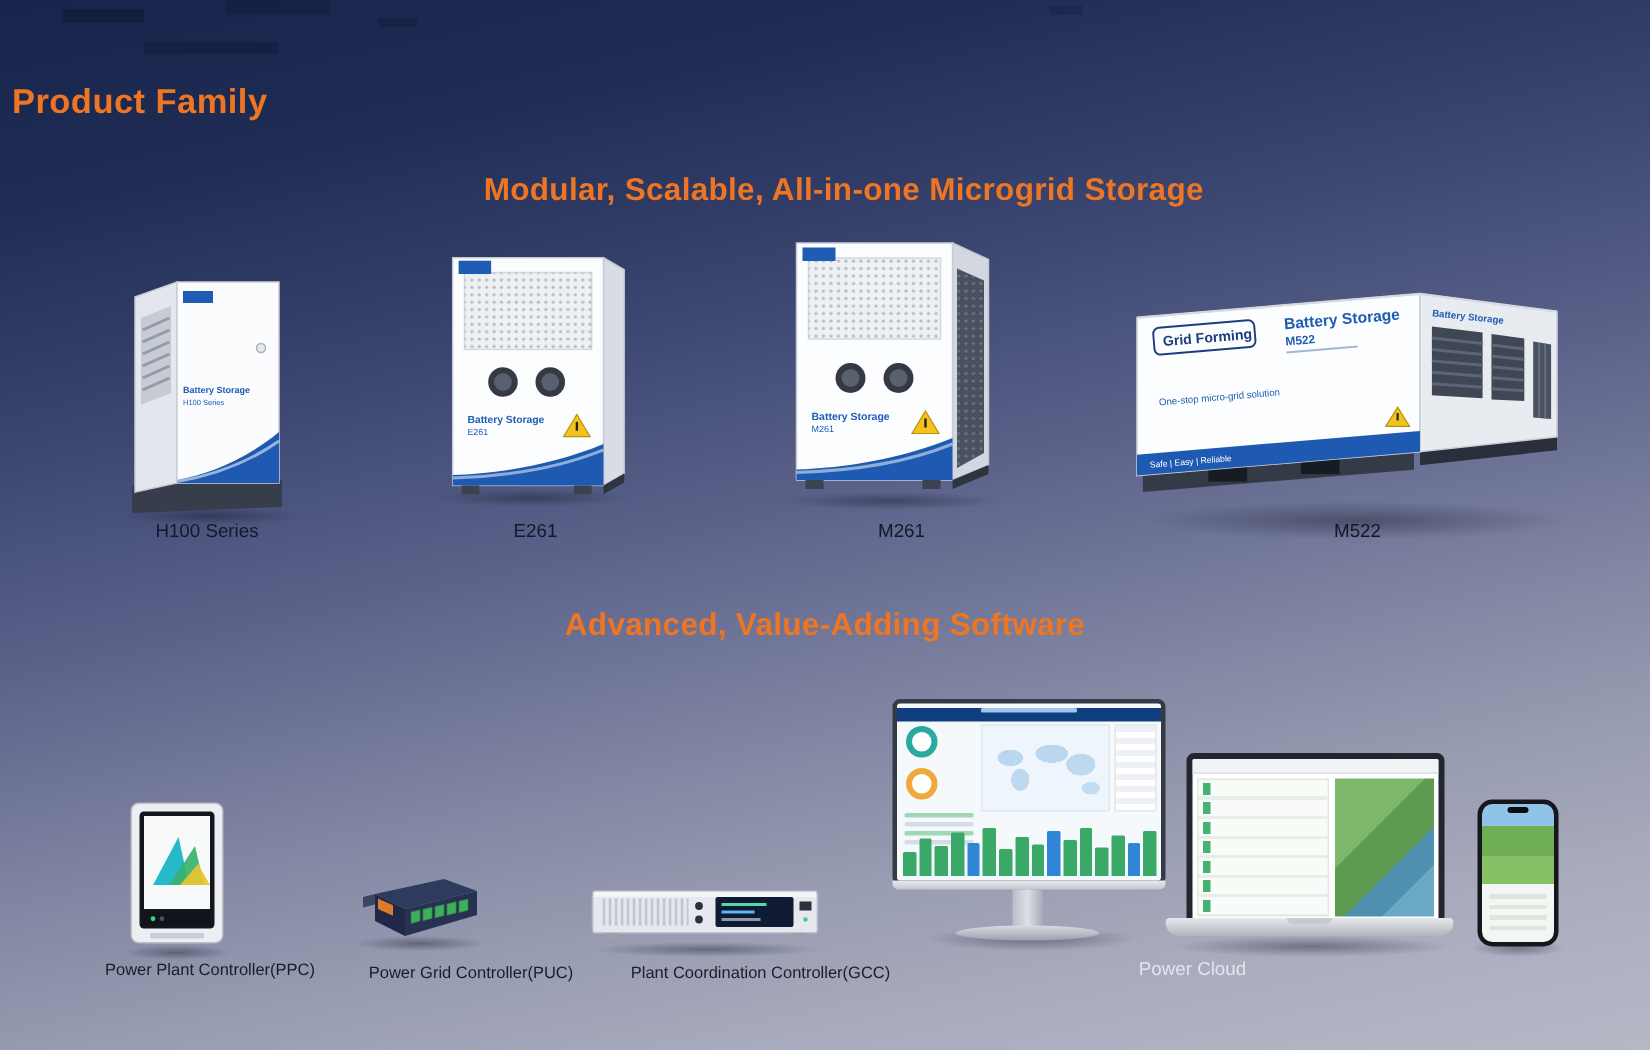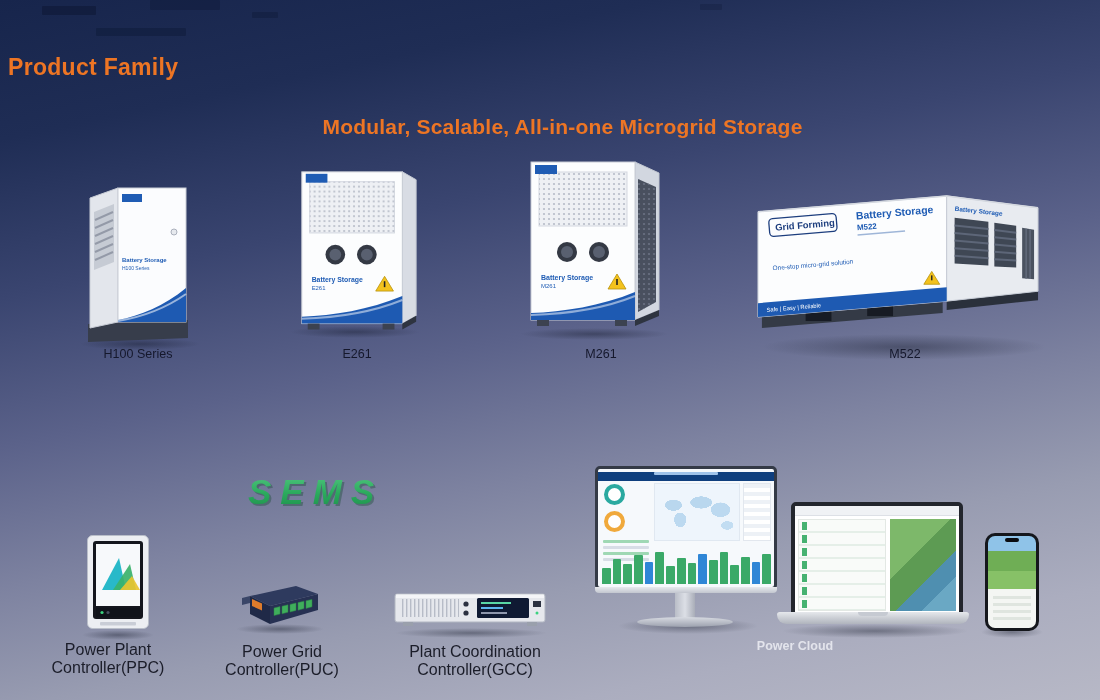--- a/index.html
+++ b/index.html
@@ -13,22 +13,22 @@
 
   .glitch{position:absolute;background:#0a142e;opacity:.45;border-radius:1px;}
 
   .page-title{position:absolute;left:8px;top:54px;color:#ED7524;font-size:23px;font-weight:bold;letter-spacing:.3px;text-align:center;}
   .section-heading{position:absolute;left:0;right:0;text-align:center;color:#ED7524;font-size:21px;font-weight:bold;letter-spacing:.2px;}
   .heading-hw{top:115px;padding-left:25px;}
   .heading-sw{top:405px;}
 
   .product{position:absolute;}
   .product-label{position:absolute;color:#15182c;font-size:12.5px;text-align:center;}
-  .soft-label{position:absolute;color:#1b1d29;font-size:16px;text-align:center;}
-  .cloud-label{position:absolute;color:#e3e4ec;font-size:12.5px;text-align:center;font-weight:bold;}
+  .soft-label{position:absolute;color:#1b1d29;font-size:11px;text-align:center;margin-left:32px;}
+  .cloud-label{position:absolute;color:#e3e4ec;font-size:12.5px;text-align:center;}
 
   .shadow{position:absolute;border-radius:50%;background:radial-gradient(closest-side,rgba(15,20,35,.38),rgba(15,20,35,0));}
 
   .sems{position:absolute;left:248px;top:472px;font-size:35px;font-weight:800;font-style:italic;letter-spacing:9px;
     background:linear-gradient(180deg,#53c981 0%,#2aa95c 55%,#1d8f4b 100%);
     -webkit-background-clip:text;background-clip:text;color:transparent;
     filter:drop-shadow(2px 2px 0 rgba(15,70,40,.35));}
 
   
   .monitor{position:absolute;left:595px;top:466px;width:184px;height:162px;}
@@ -88,20 +88,21 @@
 <div class="slide">
 
   <div class="glitch" style="left:42px;top:6px;width:54px;height:9px;"></div>
   <div class="glitch" style="left:96px;top:28px;width:90px;height:8px;opacity:.35;"></div>
   <div class="glitch" style="left:150px;top:0;width:70px;height:10px;opacity:.3;"></div>
   <div class="glitch" style="left:252px;top:12px;width:26px;height:6px;opacity:.3;"></div>
   <div class="glitch" style="left:700px;top:4px;width:22px;height:6px;opacity:.25;"></div>
 
   <div class="page-title">Product Family</div>
   <div class="section-heading heading-hw">Modular, Scalable, All-in-one Microgrid Storage</div>
+  <div class="section-heading heading-sw">Advanced, Value-Adding Software</div>
 
   <div class="shadow" style="left:80px;top:338px;width:120px;height:12px;"></div>
   <div class="shadow" style="left:290px;top:326px;width:130px;height:12px;"></div>
   <div class="shadow" style="left:520px;top:328px;width:148px;height:12px;"></div>
   <div class="shadow" style="left:762px;top:334px;width:284px;height:26px;"></div>
 
   <div class="product" style="left:76px;top:170px;width:120px;height:176px;">
     <svg viewBox="0 0 120 176">
       <polygon points="12,154 112,150 112,168 12,172" fill="#373d4b"></polygon>
       <polygon points="14,28 42,18 42,152 14,158" fill="#e3e6ec" stroke="#c9cdd6" stroke-width="1"></polygon>
@@ -231,21 +232,20 @@
           <line x1="246" y1="72.3" x2="268" y2="74"></line>
         <line x1="246" y1="79.7" x2="268" y2="81"></line>
       </g>
       <polygon points="274,48 286,50 286,100 274,99" fill="#4a5260"></polygon>
       <line x1="278" y1="49" x2="278" y2="99.3" stroke="#646d7e" stroke-width="1.4"></line>
       <line x1="282" y1="49.4" x2="282" y2="99.6" stroke="#646d7e" stroke-width="1.4"></line>
     </svg>
   </div>
   <div class="product-label" style="left:835px;top:347px;width:140px;">M522</div>
 
-  <div class="sems">SEMS</div>
 
   <div class="shadow" style="left:82px;top:630px;width:72px;height:10px;"></div>
   <div class="shadow" style="left:236px;top:624px;width:88px;height:10px;"></div>
   <div class="shadow" style="left:395px;top:628px;width:152px;height:10px;"></div>
 
   <div class="product" style="left:86px;top:534px;width:64px;height:100px;">
     <svg viewBox="0 0 64 100">
       <rect x="1.5" y="1.5" width="61" height="93" rx="5" fill="#eceef2" stroke="#b9bec9"></rect>
       <rect x="7" y="7" width="50" height="78" rx="3" fill="#14161d"></rect>
       <rect x="10" y="10" width="44" height="62" fill="#f7f9fb"></rect>

